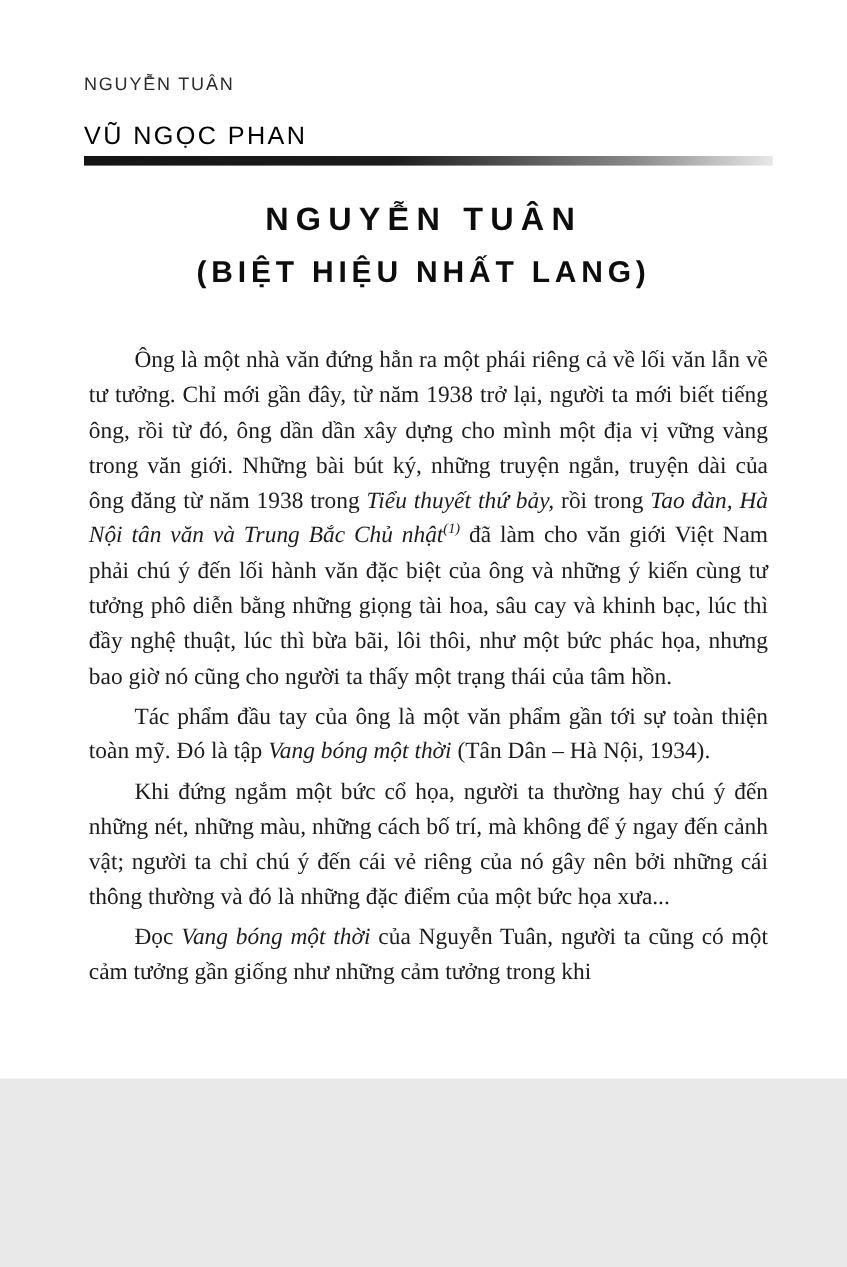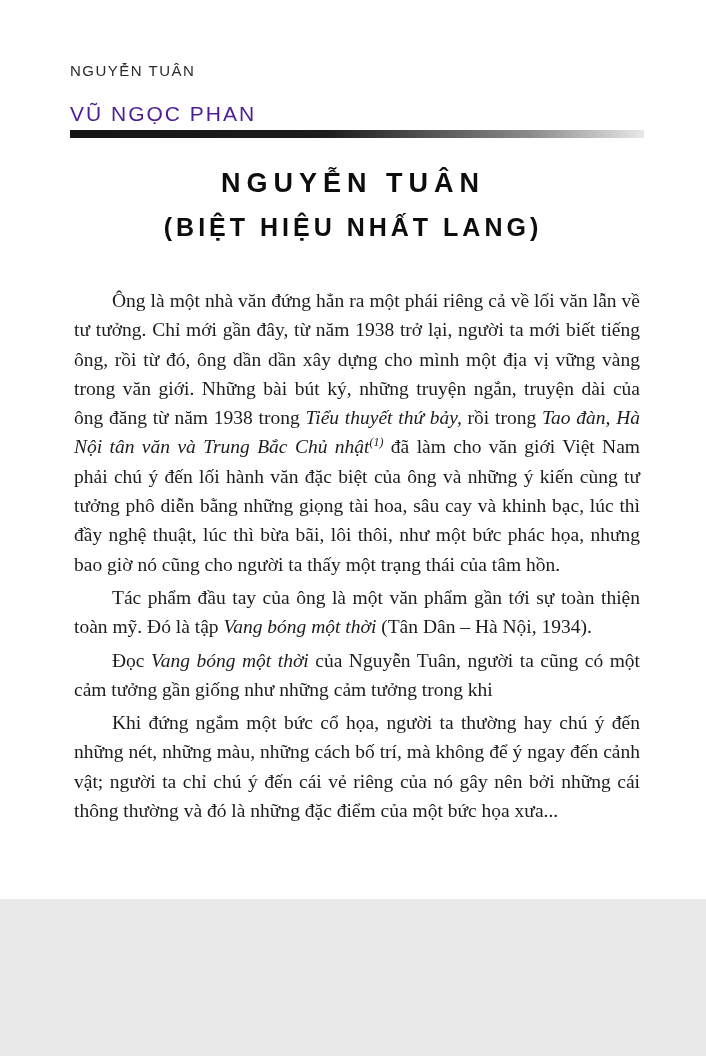--- a/index.html
+++ b/index.html
@@ -29,21 +29,21 @@
   .author-block {
     position: absolute;
     left: 70px;
     right: 62px;
     top: 102px;
   }
   .author-name {
     font-family: "Liberation Sans", sans-serif;
     font-size: 21px;
     letter-spacing: 2px;
-    color: #4c1d95;
+    color: #000000;
     margin: 0 0 4px 0;
     font-weight: 500;
   }
   .author-bar {
     height: 8px;
     width: 100%;
     background: linear-gradient(to right, #151515 0%, #1d1d1d 45%, #8a8a8a 80%, #e8e8e8 100%);
   }
   .title-block {
     position: absolute;
@@ -152,22 +152,22 @@
   </div>
 
   <div class="title-block">
     <p class="title-line1">NGUYỄN TUÂN</p>
     <p class="title-line2">(BIỆT HIỆU NHẤT LANG)</p>
   </div>
 
   <div class="body-text">
       <p class="para"><span>Ông là một nhà văn đứng hẳn ra một phái riêng cả về lối văn lẫn về tư tưởng. Chỉ mới gần đây, từ năm 1938 trở lại, người ta mới biết tiếng ông, rồi từ đó, ông dần dần xây dựng cho mình một địa vị vững vàng trong văn giới. Những bài bút ký, những truyện ngắn, truyện dài của ông đăng từ năm 1938 trong </span><span class="it">Tiểu thuyết thứ bảy,</span><span> rồi trong </span><span class="it">Tao đàn, Hà Nội tân văn và Trung Bắc Chủ nhật</span><sup class="sup it">(1)</sup><span> đã làm cho văn giới Việt Nam phải chú ý đến lối hành văn đặc biệt của ông và những ý kiến cùng tư tưởng phô diễn bằng những giọng tài hoa, sâu cay và khinh bạc, lúc thì đầy nghệ thuật, lúc thì bừa bãi, lôi thôi, như một bức phác họa, nhưng bao giờ nó cũng cho người ta thấy một trạng thái của tâm hồn.</span></p>
       <p class="para"><span>Tác phẩm đầu tay của ông là một văn phẩm gần tới sự toàn thiện toàn mỹ. Đó là tập </span><span class="it">Vang bóng một thời</span><span> (Tân Dân – Hà Nội, 1934).</span></p>
+      <p class="para"><span>Khi đứng ngắm một bức cổ họa, người ta thường hay chú ý đến những nét, những màu, những cách bố trí, mà không để ý ngay đến cảnh vật; người ta chỉ chú ý đến cái vẻ riêng của nó gây nên bởi những cái thông thường và đó là những đặc điểm của một bức họa xưa...</span></p>
       <p class="para"><span>Đọc </span><span class="it">Vang bóng một thời</span><span> của Nguyễn Tuân, người ta cũng có một cảm tưởng gần giống như những cảm tưởng trong khi</span></p>
-      <p class="para"><span>Khi đứng ngắm một bức cổ họa, người ta thường hay chú ý đến những nét, những màu, những cách bố trí, mà không để ý ngay đến cảnh vật; người ta chỉ chú ý đến cái vẻ riêng của nó gây nên bởi những cái thông thường và đó là những đặc điểm của một bức họa xưa...</span></p>
     </div>
 
   <div class="footnote-block">
     <div class="footnote-rule"></div>
   </div>
 
   <div class="page-number">8</div>
 
   <div class="watermark">
     <div class="watermark-main">davibooks</div>

